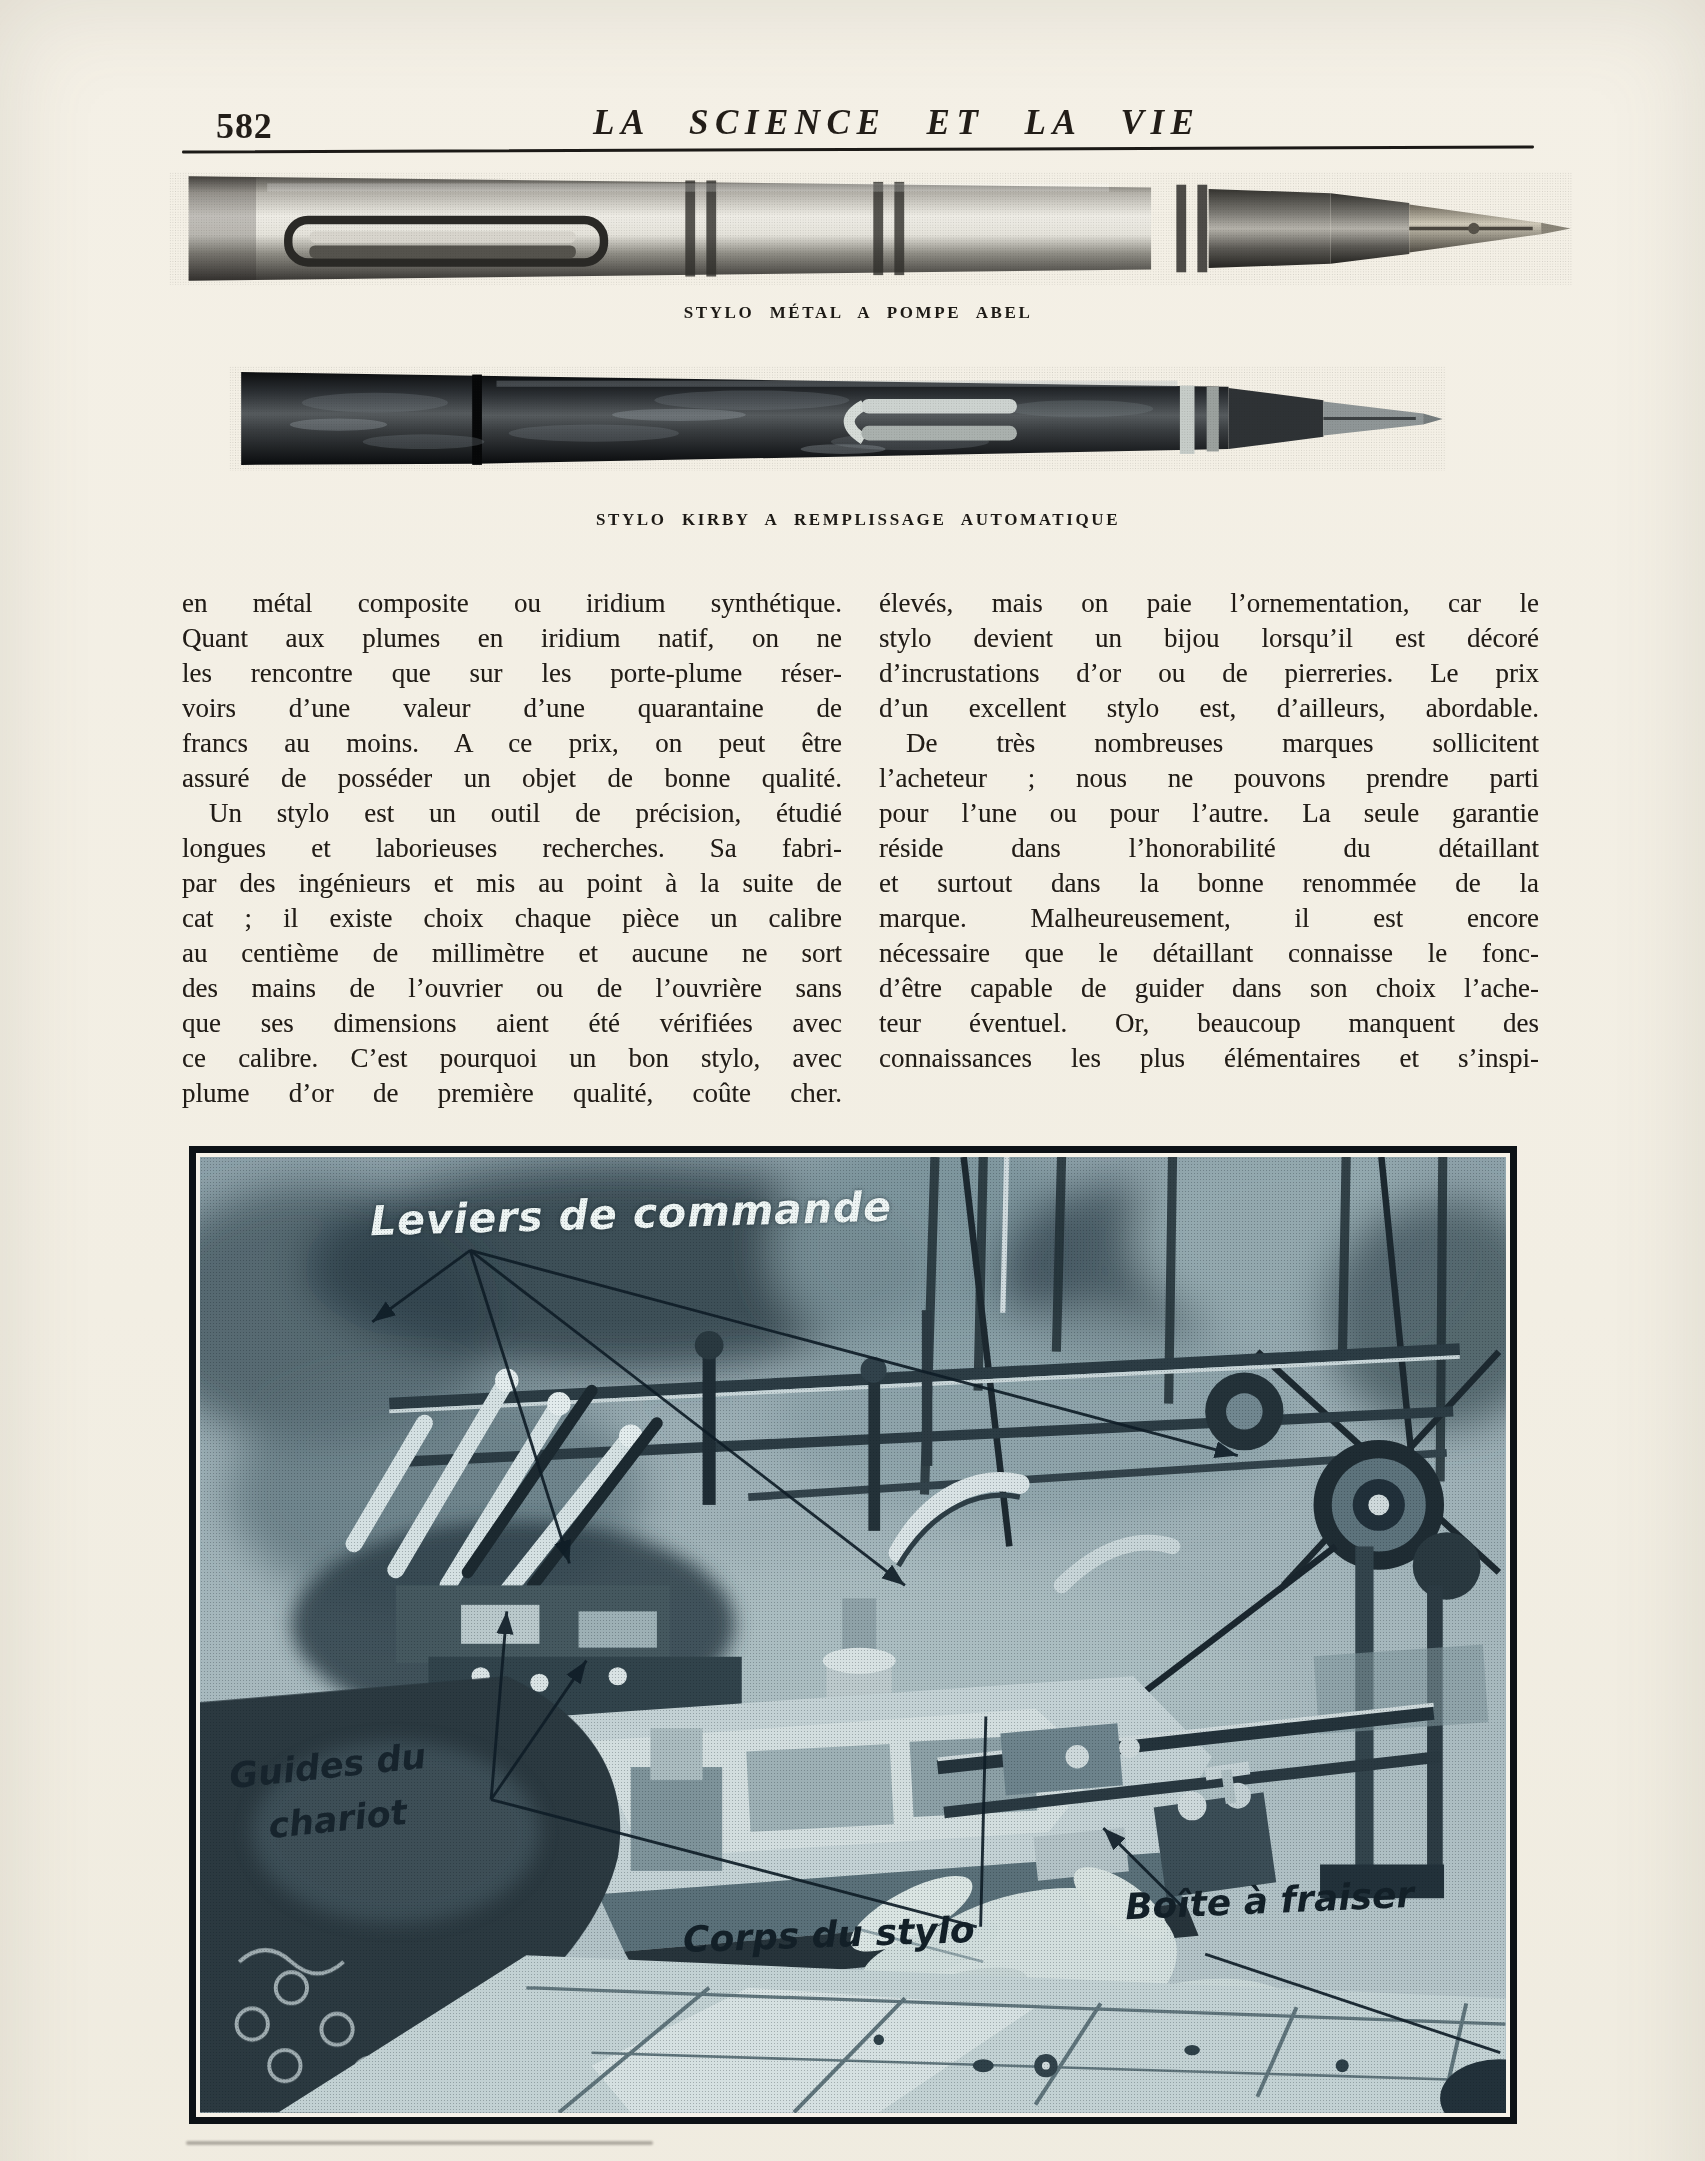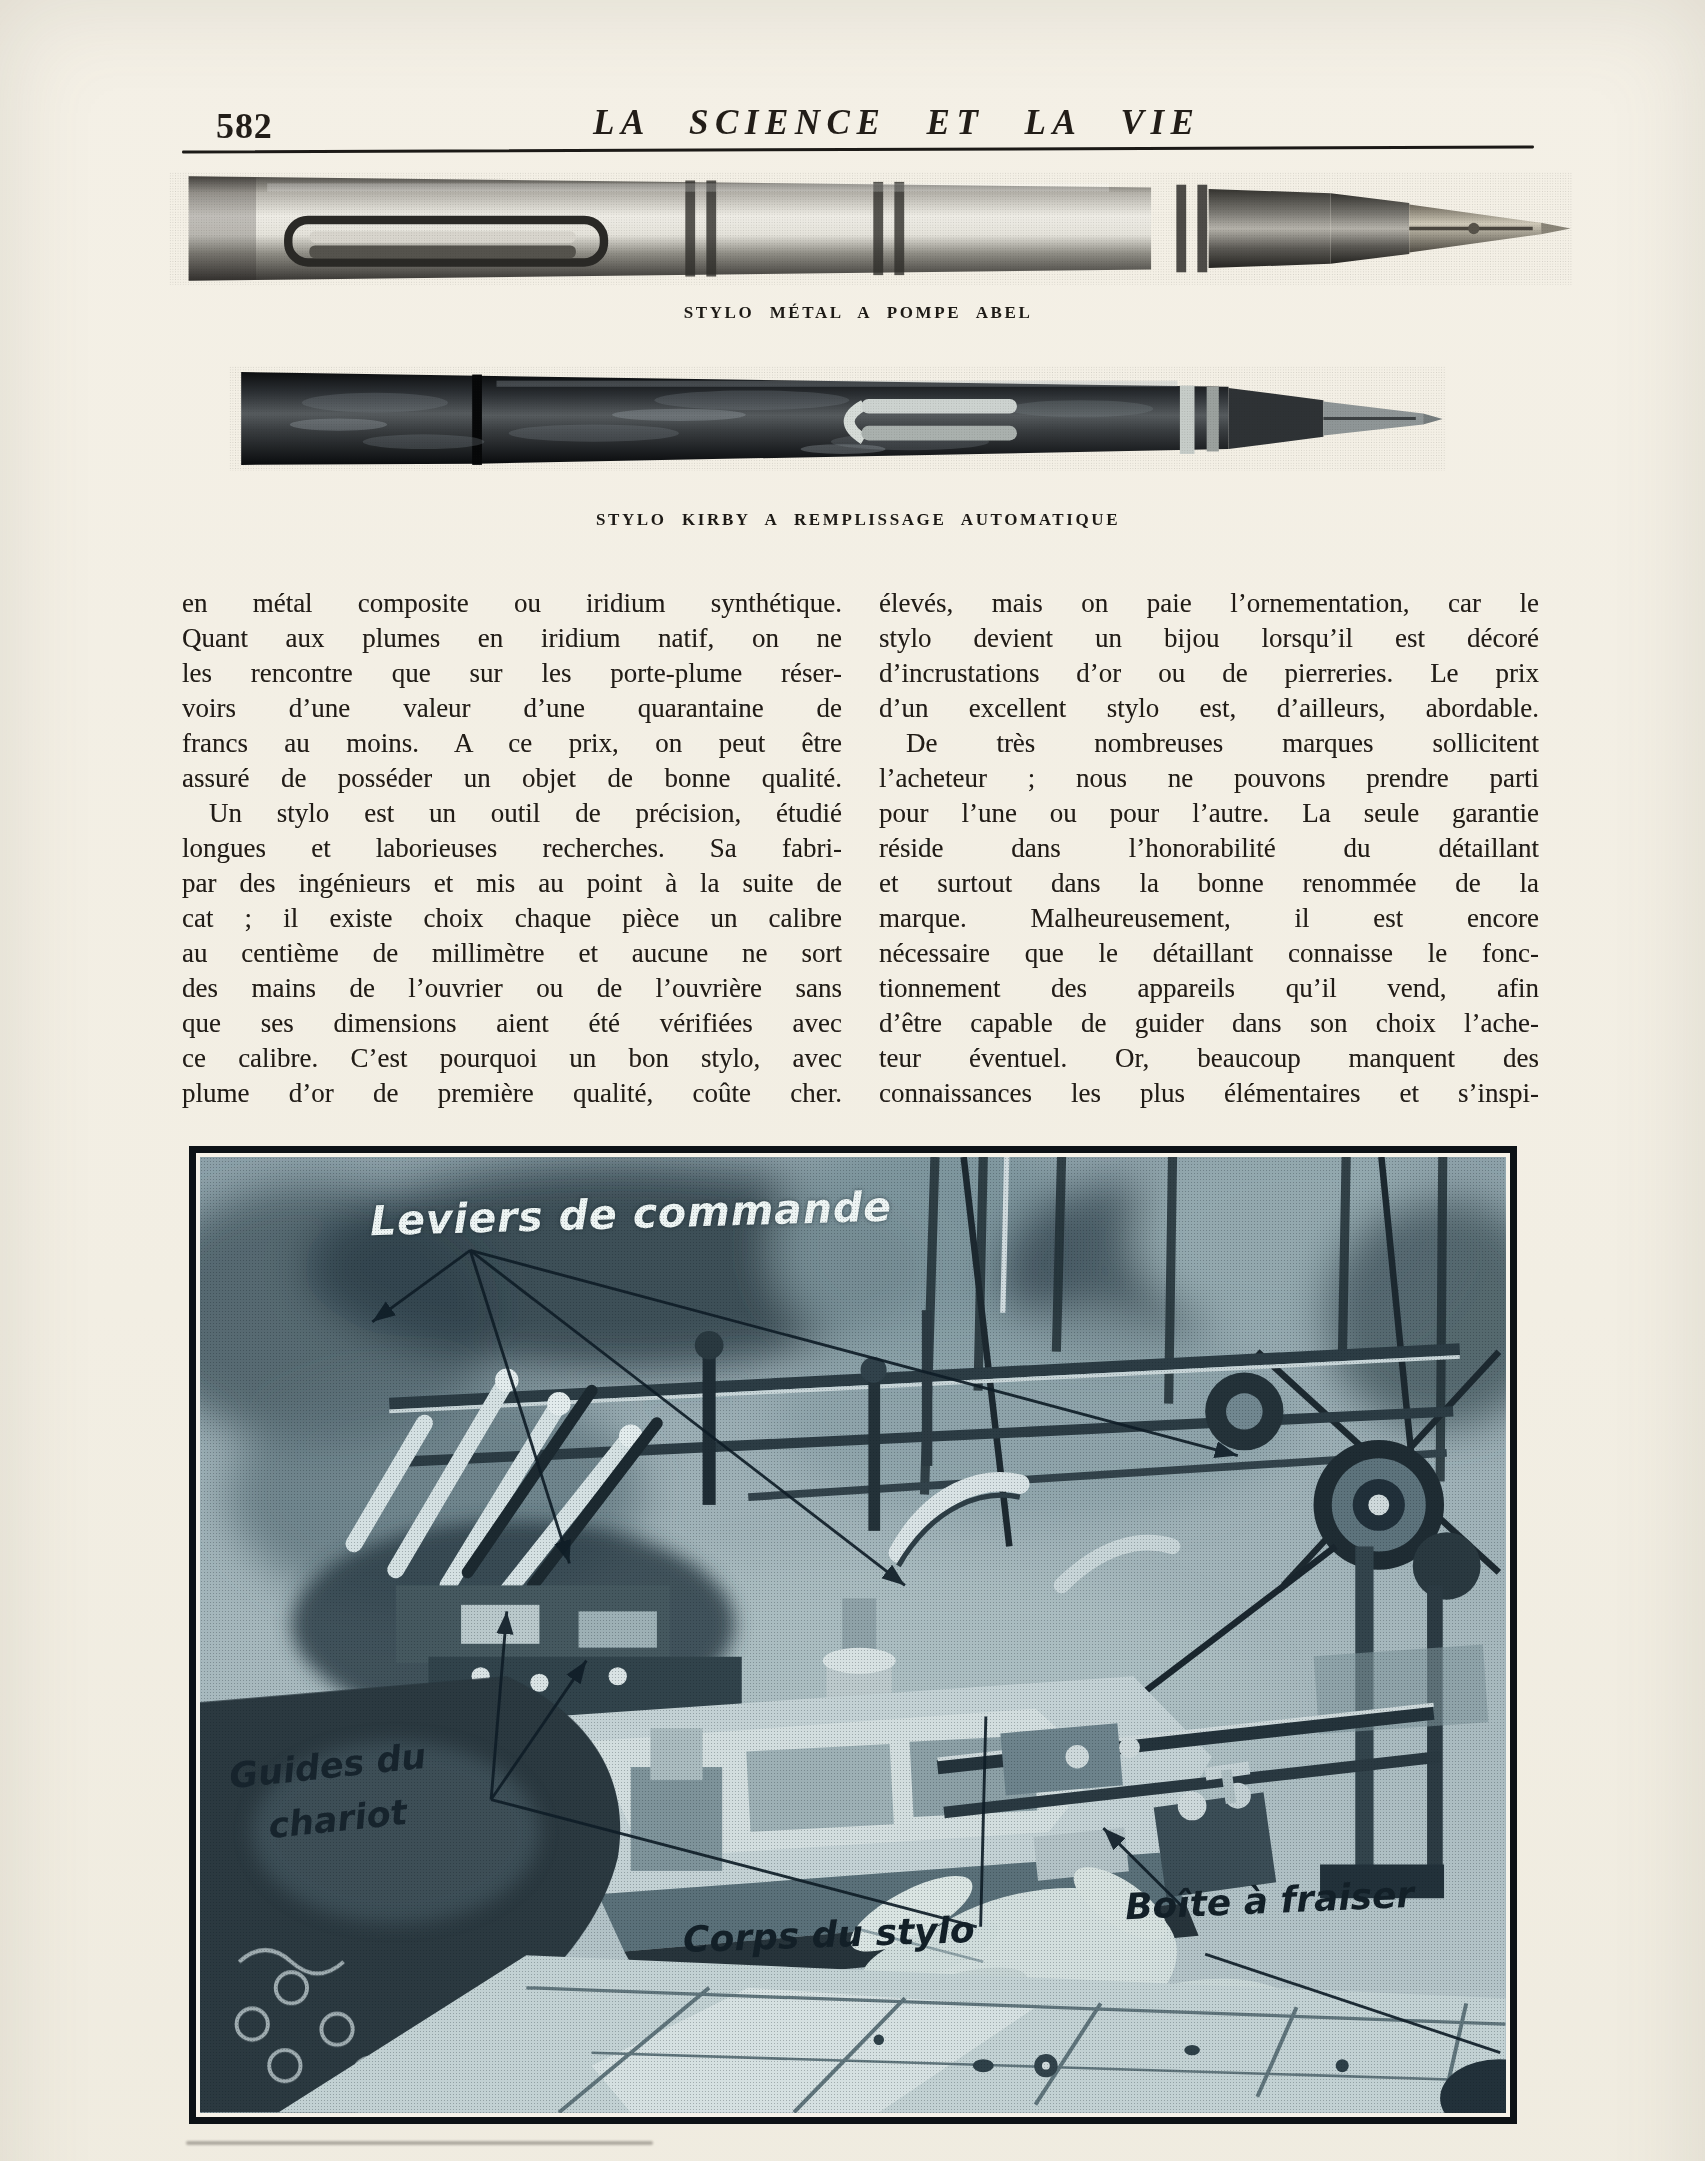--- a/index.html
+++ b/index.html
@@ -181,21 +181,20 @@
         <div class="tline">stylo devient un bijou lorsqu’il est décoré</div>
         <div class="tline">d’incrustations d’or ou de pierreries. Le prix</div>
         <div class="tline">d’un excellent stylo est, d’ailleurs, abordable.</div>
         <div class="tline"> De très nombreuses marques sollicitent</div>
         <div class="tline">l’acheteur ; nous ne pouvons prendre parti</div>
         <div class="tline">pour l’une ou pour l’autre. La seule garantie</div>
         <div class="tline">réside dans l’honorabilité du détaillant</div>
         <div class="tline">et surtout dans la bonne renommée de la</div>
         <div class="tline">marque. Malheureusement, il est encore</div>
         <div class="tline">nécessaire que le détaillant connaisse le fonc-</div>
-        <div class="tline">tionnement des appareils qu’il vend, afin</div>
         <div class="tline">d’être capable de guider dans son choix l’ache-</div>
         <div class="tline">teur éventuel. Or, beaucoup manquent des</div>
         <div class="tline">connaissances les plus élémentaires et s’inspi-</div>
       </div>
   </div>
 
   <div class="photo-frame">
     <div class="photo-area">
       <svg class="machine" viewBox="0 0 1000 736" preserveAspectRatio="none">
         <defs>

